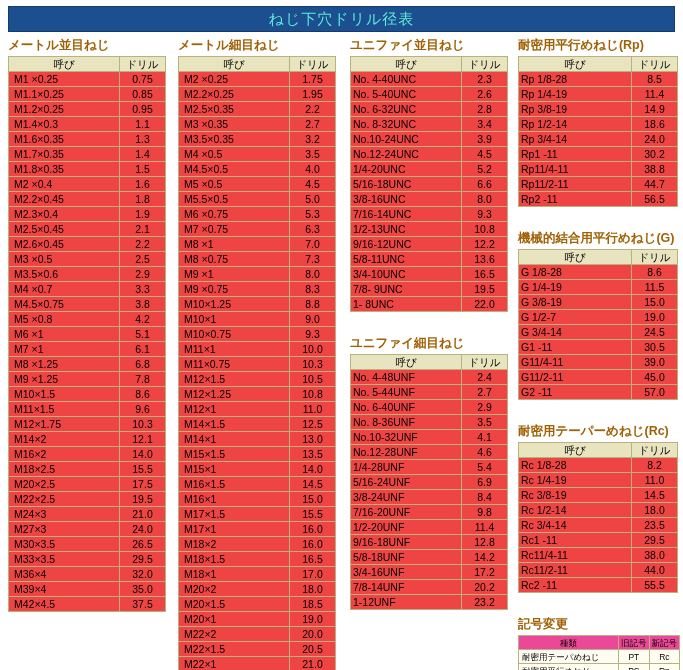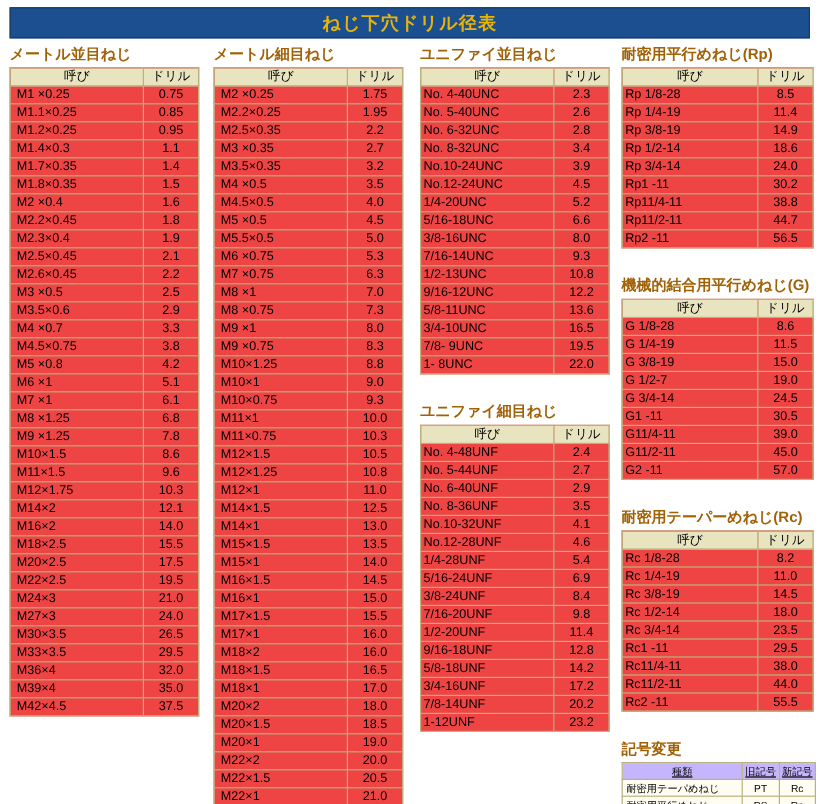--- a/index.html
+++ b/index.html
@@ -21,23 +21,23 @@
     top: 6px;
     width: 667px;
     height: 26px;
     background: #1b4f8f;
     border: 1px solid #143b6b;
     display: flex;
     align-items: center;
     justify-content: center;
   }
   .title-bar .title-text {
-    color: #eab308;
+    color: #5eead4;
     font-size: 15px;
-    font-weight: bold;
+    font-weight: normal;
     letter-spacing: 1px;
   }
   .columns {
     position: absolute;
     left: 0;
     top: 38px;
     width: 683px;
     display: flex;
     gap: 0px;
   }
@@ -98,21 +98,21 @@
   table.kig th, table.kig td {
     border: 1px solid #b9b27e;
     font-size: 8.5px;
     line-height: 10px;
     height: 14px;
     padding: 0 2px;
     text-align: center;
     color: #000;
     white-space: nowrap;
   }
-  table.kig th { background: #c4b5fd; font-weight: normal; text-decoration: underline; }
+  table.kig th { background: #ec4899; font-weight: normal; }
   table.kig td.kind { text-align: left; padding-left: 3px; width: 92px; }
 </style>
 </head>
 <body>
 
 <div id="page">
 
   <div class="title-bar">
     <span class="title-text">ねじ下穴ドリル径表</span>
   </div>
@@ -139,20 +139,24 @@
             </tr>
           <tr>
               <td class="name">M1.2×0.25</td>
               <td class="val">0.95</td>
             </tr>
           <tr>
               <td class="name">M1.4×0.3</td>
               <td class="val">1.1</td>
             </tr>
           <tr>
+              <td class="name">M1.6×0.35</td>
+              <td class="val">1.3</td>
+            </tr>
+          <tr>
               <td class="name">M1.7×0.35</td>
               <td class="val">1.4</td>
             </tr>
           <tr>
               <td class="name">M1.8×0.35</td>
               <td class="val">1.5</td>
             </tr>
           <tr>
               <td class="name">M2  ×0.4</td>
               <td class="val">1.6</td>

